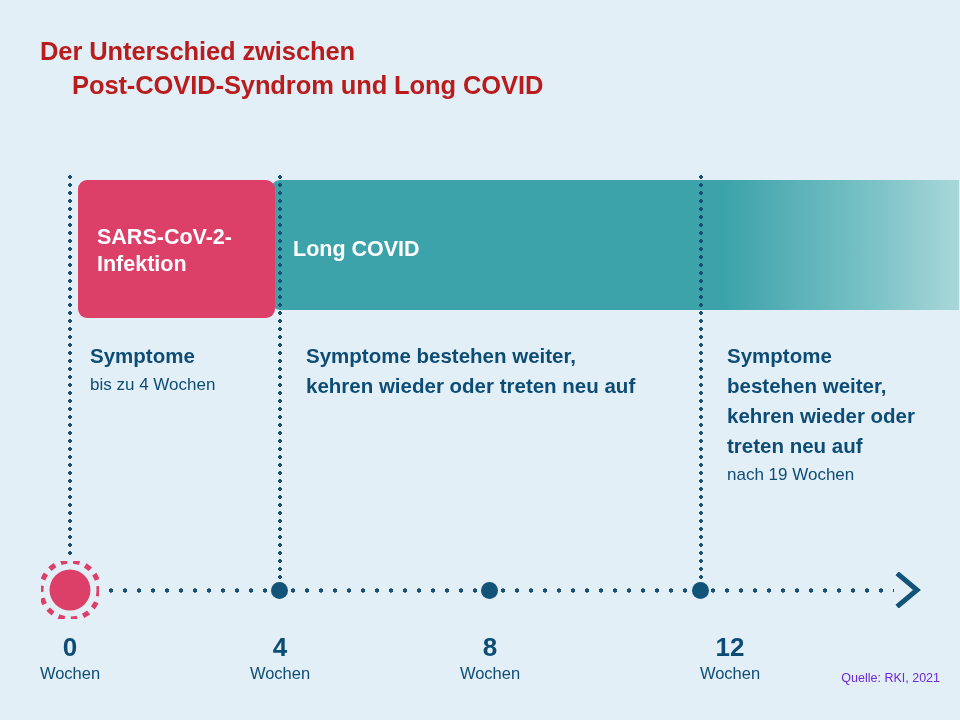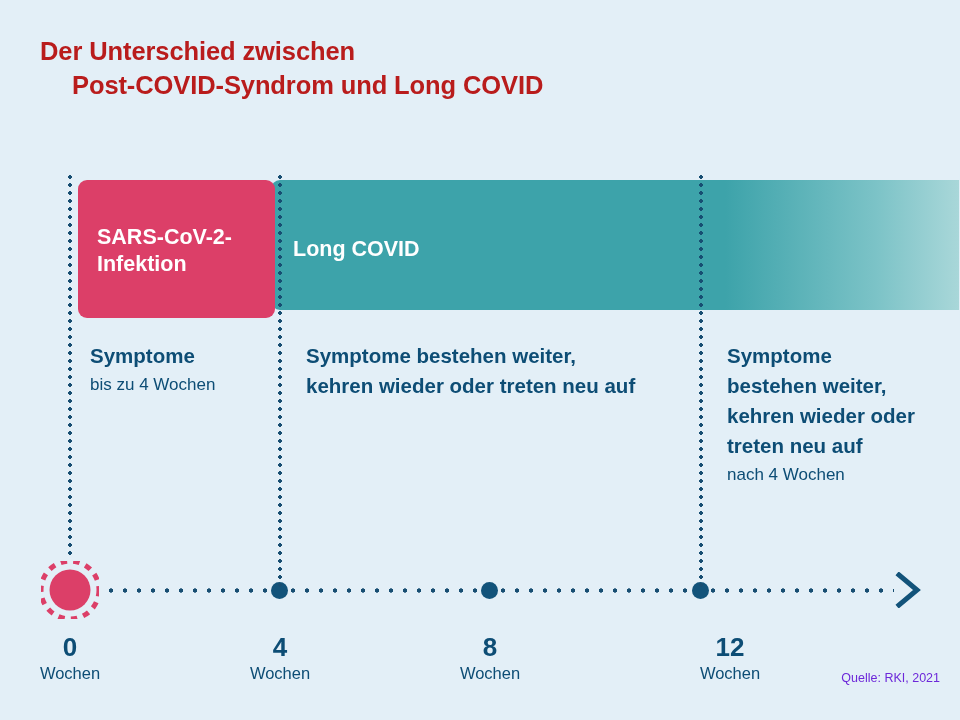--- a/index.html
+++ b/index.html
@@ -139,21 +139,21 @@
     <span class="head">Symptome</span>
     <span class="sub">bis zu 4 Wochen</span>
   </div>
 
   <div class="desc" id="desc-long">
     <span class="head">Symptome bestehen weiter, kehren wieder oder treten neu auf</span>
   </div>
 
   <div class="desc" id="desc-post">
     <span class="head">Symptome bestehen weiter, kehren wieder oder treten neu auf</span>
-    <span class="sub">nach 4 Wochen</span>
+    <span class="sub">nach 19 Wochen</span>
   </div>
 
   <div id="timeline-dots"></div>
 
   <div id="virus">
     <svg width="58" height="58" viewBox="0 0 58 58" aria-hidden="true">
       <circle cx="29" cy="29" r="29" fill="none" stroke="#dc3f68" stroke-width="5" stroke-dasharray="6.5 6.2" stroke-linecap="butt" transform="translate(0,0)"></circle>
       <circle cx="29" cy="29" r="20.5" fill="#dc3f68"></circle>
     </svg>
   </div>

